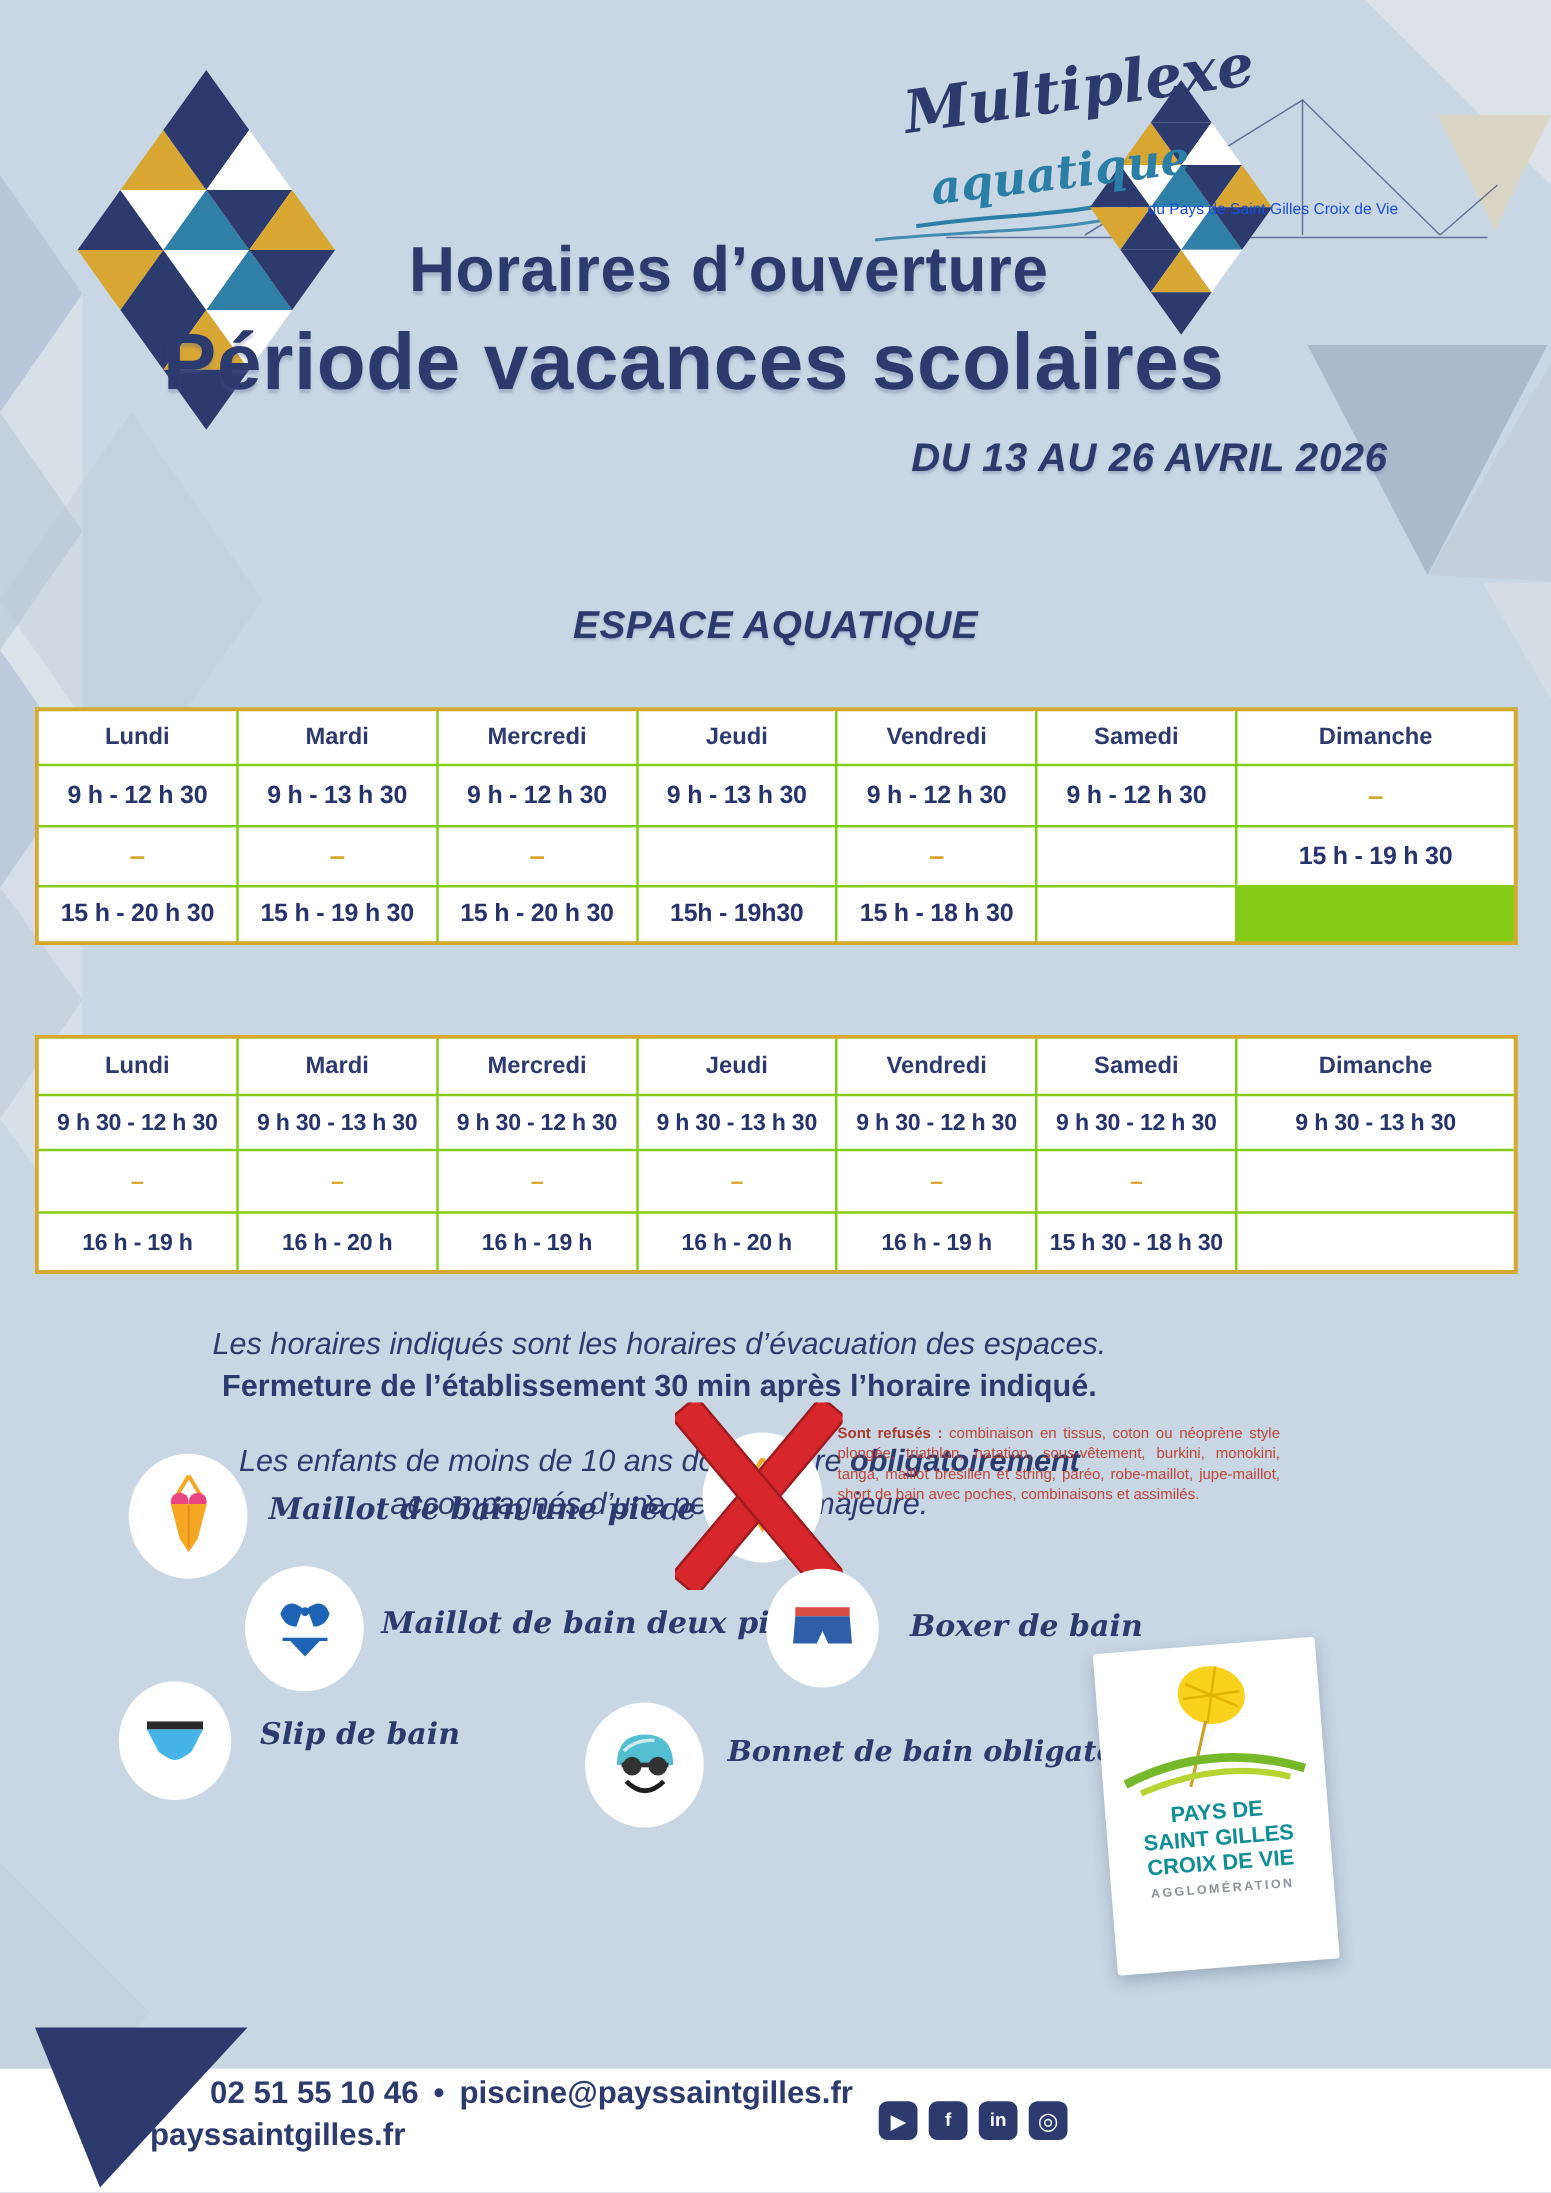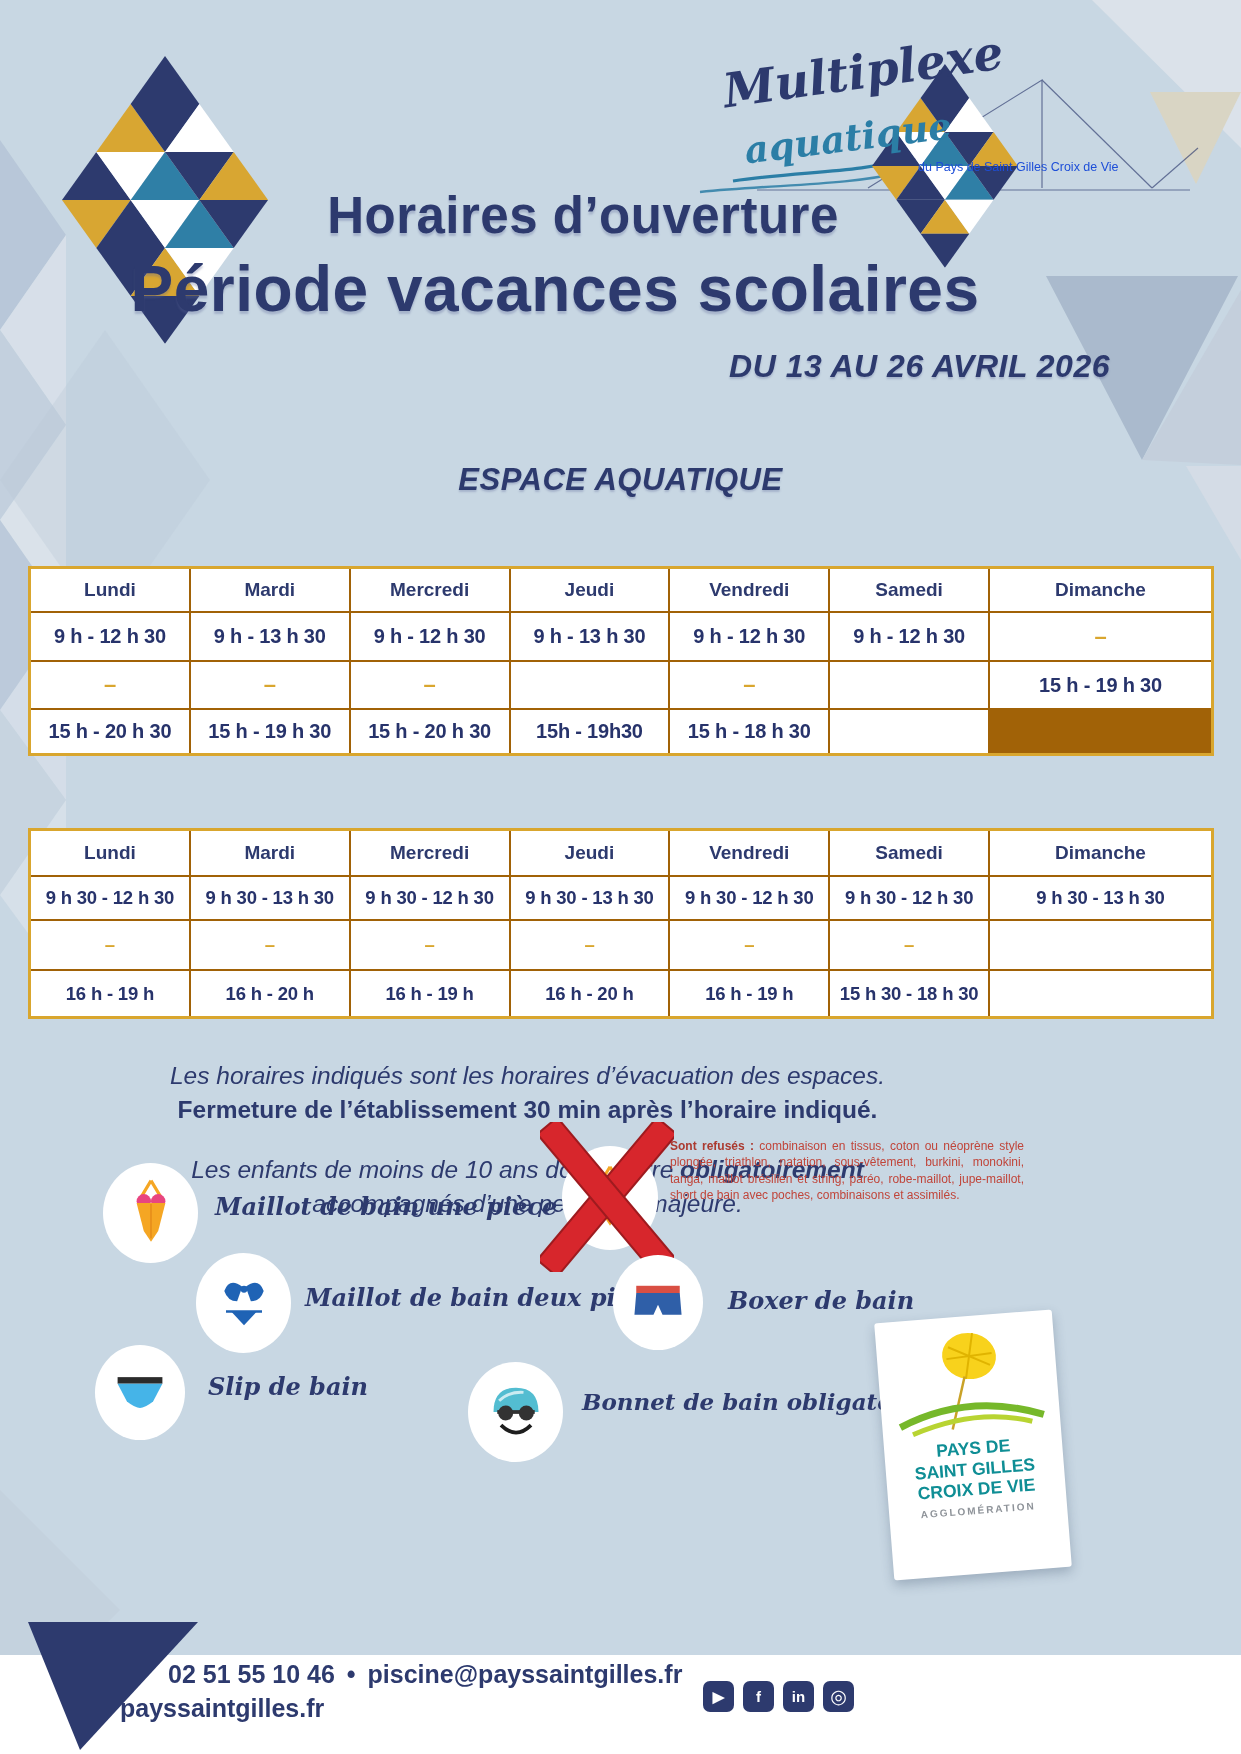--- a/index.html
+++ b/index.html
@@ -20,21 +20,21 @@
     font-size:51px;font-weight:700;letter-spacing:.5px;text-shadow:0 3px 2px rgba(90,100,150,.30);padding-left:28px;}
   .title2{position:absolute;left:0;top:252px;width:1110px;text-align:center;z-index:2;
     font-size:64px;font-weight:700;letter-spacing:.5px;text-shadow:0 3px 2px rgba(90,100,150,.30);}
   .daterange{position:absolute;left:0;top:348px;width:1110px;text-align:right;z-index:2;
     font-size:32px;font-weight:800;font-style:italic;letter-spacing:.5px;text-shadow:0 2px 2px rgba(90,100,150,.30);}
   .section-title{position:absolute;left:0;width:1241px;text-align:center;z-index:2;
     font-size:31px;font-weight:800;font-style:italic;letter-spacing:.5px;text-shadow:0 2px 2px rgba(90,100,150,.30);}
 
   
   .sched{position:absolute;left:28px;width:1186px;z-index:2;display:grid;
-    grid-template-columns:repeat(6,1fr) 1.4fr;gap:2px;background:#a16207;
+    grid-template-columns:repeat(6,1fr) 1.4fr;gap:2px;background:#84cc16;
     border:3px solid #d9a62e;box-sizing:border-box;}
   .sched>div{background:#fff;display:flex;align-items:center;justify-content:center;}
   .hcell{font-size:19px;font-weight:700;color:#2d3a6e;}
   .cell{font-size:20px;font-weight:700;color:#27336b;letter-spacing:-.2px;}
   .t2 .cell{font-size:18.5px;}
   .dash{color:#d9a62e;font-size:22px;font-weight:800;}
   #t1{top:566px;grid-template-rows:42px 47px 46px 43px;}
   #t2{top:828px;grid-template-rows:44px 42px 48px 45px;}
 
   
@@ -131,21 +131,21 @@
   </svg>
 
   <div class="brand1">Multiplexe</div>
   <div class="brand2">aquatique</div>
   <div class="tagline">du Pays de Saint Gilles Croix de Vie</div>
 
   <div class="title1">Horaires d’ouverture</div>
   <div class="title2">Période vacances scolaires</div>
   <div class="daterange">DU 13 AU 26 AVRIL 2026</div>
 
-  <div class="section-title" style="top:462px">ESPACE AQUATIQUE</div>
+  <div class="section-title" style="top:482px">ESPACE AQUATIQUE</div>
   <div class="sched" id="t1">
     <div class="hcell">Lundi</div>
     <div class="hcell">Mardi</div>
     <div class="hcell">Mercredi</div>
     <div class="hcell">Jeudi</div>
     <div class="hcell">Vendredi</div>
     <div class="hcell">Samedi</div>
     <div class="hcell">Dimanche</div>
     <div class="cell">9 h - 12 h 30</div>
     <div class="cell">9 h - 13 h 30</div>

